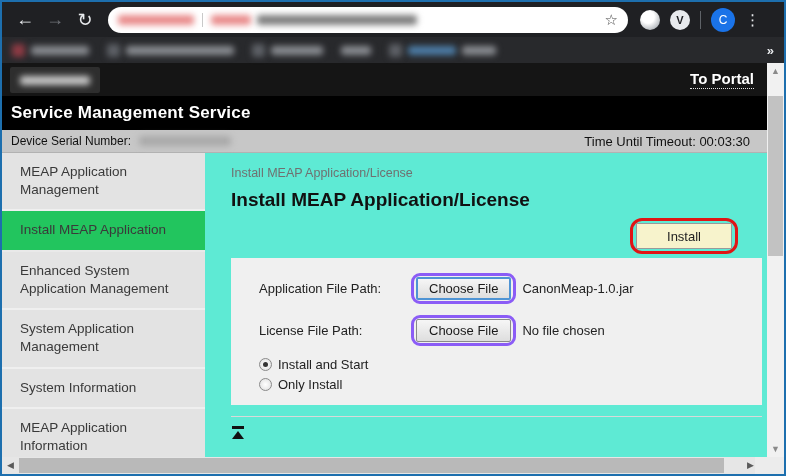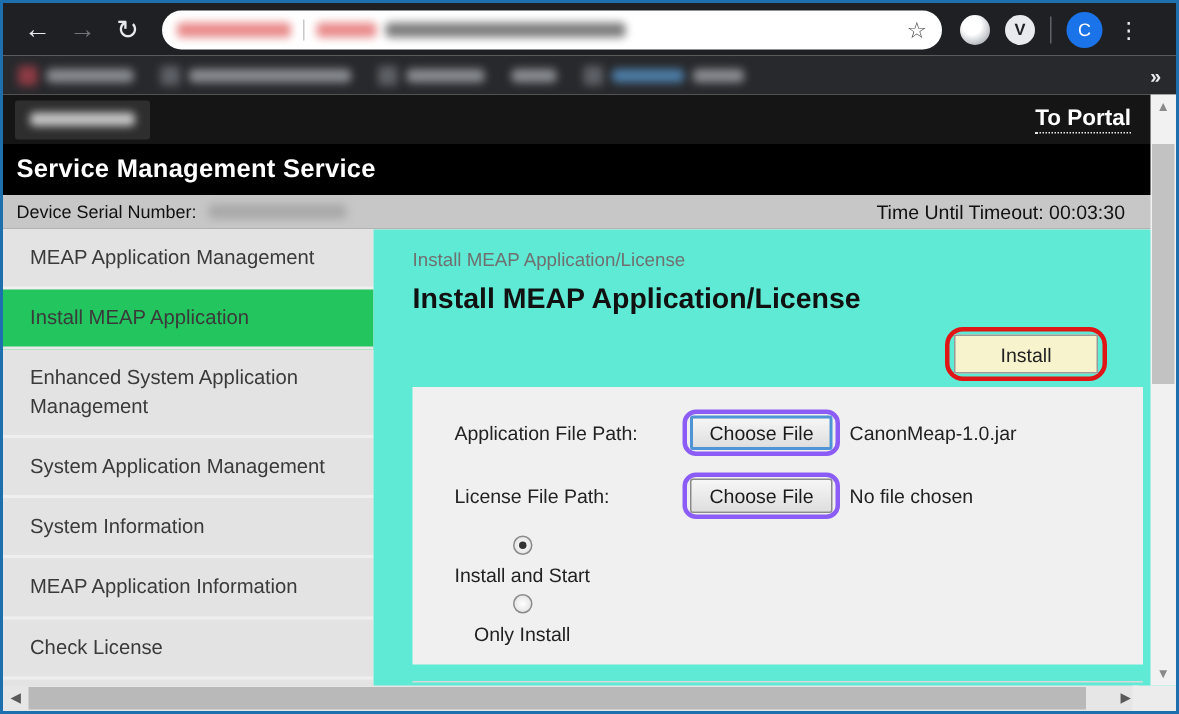--- a/index.html
+++ b/index.html
@@ -52,21 +52,21 @@
   .sms-header { height:34px; background:#000; color:#fff; display:flex; align-items:center; padding:0 9px; }
   .sms-header h1 { font-size:17px; font-weight:bold; letter-spacing:0.2px; }
 
   
   .serial-bar { height:23px; background:#c7c7c7; display:flex; align-items:center; padding:0 34px 0 9px; font-size:12px; color:#111; border-bottom:1px solid #b2b2b2; }
   .serial-blob { width:92px; height:10px; background:#a9a9a9; margin-left:8px; }
   .timeout { margin-left:auto; font-size:13px; }
 
   
   .content { display:flex; height:307px; position:relative; background:#fff; }
-  .sidebar { width:247px; background:#e3e3e3; font-size:13.5px; color:#3a3a3a; flex:0 0 auto; }
+  .sidebar { width:203px; background:#e3e3e3; font-size:13.5px; color:#3a3a3a; flex:0 0 auto; }
   .side-item { padding:10px 8px 10px 18px; border-bottom:2px solid #efefef; cursor:pointer; line-height:1.35; }
   .side-item.selected { background:#22c55e; border-bottom:2px solid #e9e9e9; }
   .side-section { padding:9px 8px 9px 8px; font-weight:bold; color:#1c1c1c; border-bottom:2px solid #efefef; }
 
   .main { flex:1 1 auto; background:#5eead4; padding:13px 18px 0 26px; position:relative; }
   .breadcrumb { color:#707070; font-size:12.5px; }
   .page-title { color:#111; font-size:19px; font-weight:bold; margin-top:9px; }
 
   .install-row { display:flex; justify-content:flex-end; margin:7px 28px 4px 0; }
   .red-ring { border:3px solid #e01515; border-radius:12px; padding:2px 3px; display:inline-block; }
@@ -82,21 +82,21 @@
   .ring-sm { border:3px solid #8b5cf6; border-radius:9px; padding:1px 2px; display:inline-block; margin-right:4px; }
   .file-btn {
     padding:3px 12px; font-size:13px; color:#1a1a1a; cursor:pointer;
     background:linear-gradient(#f6f6f6,#dedede); border:1px solid #8a8a8a; border-radius:2px;
     font-family:"Liberation Sans", sans-serif;
   }
   .file-btn.focused { border:2px solid #4f94d4; padding:2px 11px; }
   .file-value { margin-left:2px; }
 
   .radio-col { display:flex; flex-direction:column; gap:5px; }
-  .radio-opt { display:flex; align-items:center; gap:6px;flex-direction:column; }
+  .radio-opt { display:flex; align-items:center; gap:6px; }
   .radio { width:13px; height:13px; border-radius:50%; border:1px solid #8a8a8a; background:radial-gradient(#fff,#dcdcdc); position:relative; flex:0 0 auto; }
   .radio.checked::after { content:""; position:absolute; left:3px; top:3px; width:5px; height:5px; border-radius:50%; background:#333; }
 
   .panel-sep { border-top:1px solid #d9d9d9; margin:11px 4px 0 0; }
   .top-icon { margin-top:9px; width:14px; cursor:pointer; }
   .top-icon .bar { width:12px; height:3px; background:#111; margin:0 auto 2px auto; }
   .top-icon .tri { width:0; height:0; margin:0 auto; border-left:6px solid transparent; border-right:6px solid transparent; border-bottom:8px solid #111; }
 
   
   .vscroll { position:absolute; right:0; top:61px; bottom:17px; width:17px; background:#f1f1f1; z-index:5; }

